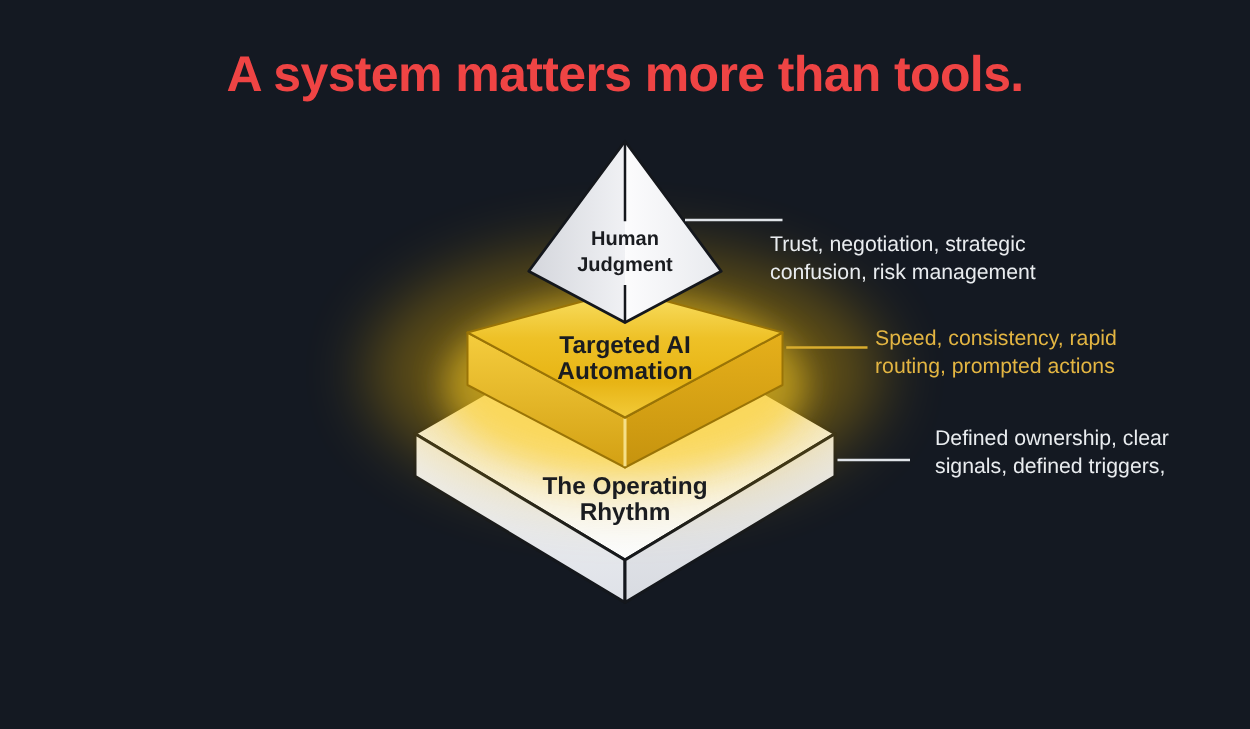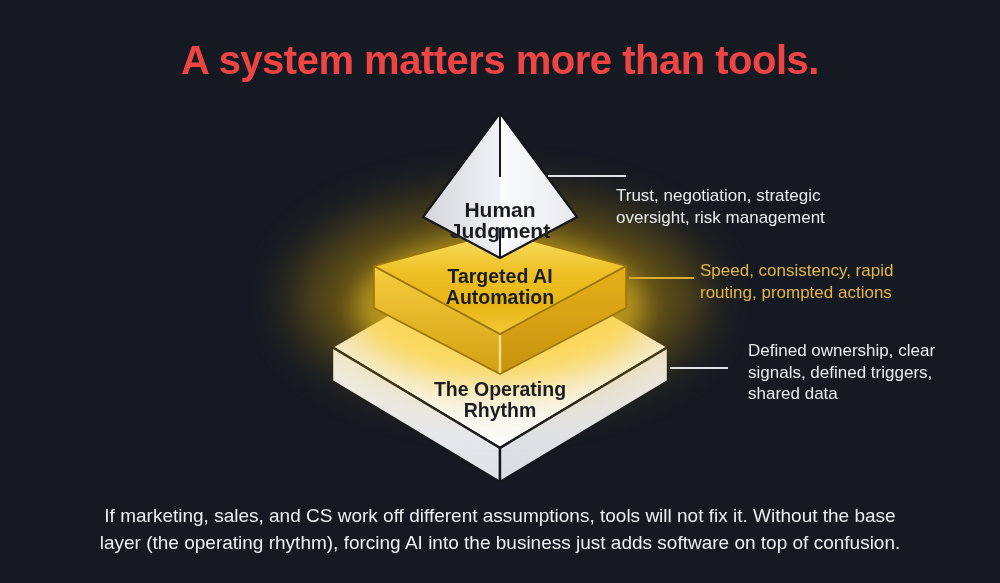--- a/index.html
+++ b/index.html
@@ -27,21 +27,21 @@
   .layer-label {
     position: absolute;
     left: 50%;
     transform: translateX(-50%);
     text-align: center;
     font-weight: 700;
     color: #1a1c20;
     white-space: nowrap;
   }
   .layer-label span { display: block; }
-  .label-human    { top: 199px; font-size: 21px; line-height: 21px; }
+  .label-human    { top: 181px; font-size: 16px; line-height: 21px; }
   .label-targeted { top: 266px; font-size: 19.5px; line-height: 21px; }
   .label-rhythm   { top: 379px; font-size: 19.5px; line-height: 21px; }
 
   .annotation {
     position: absolute;
     font-size: 17px;
     line-height: 21.5px;
     color: #e9ecef;
     white-space: nowrap;
   }
@@ -150,30 +150,25 @@
     <span>Targeted AI</span>
     <span>Automation</span>
   </div>
   <div class="layer-label label-rhythm">
     <span>The Operating</span>
     <span>Rhythm</span>
   </div>
 
   <div class="annotation ann-top">
     <span>Trust, negotiation, strategic</span>
-    <span>oversight, risk management</span>
+    <span>confusion, risk management</span>
   </div>
   <div class="annotation ann-middle">
     <span>Speed, consistency, rapid</span>
     <span>routing, prompted actions</span>
   </div>
   <div class="annotation ann-bottom">
     <span>Defined ownership, clear</span>
     <span>signals, defined triggers,</span>
-    <span>shared data</span>
   </div>
 
-  <div class="footer">
-    <span>If marketing, sales, and CS work off different assumptions, tools will not fix it. Without the base</span>
-    <span>layer (the operating rhythm), forcing AI into the business just adds software on top of confusion.</span>
-  </div>
 
 </div>
 
 </body></html>

